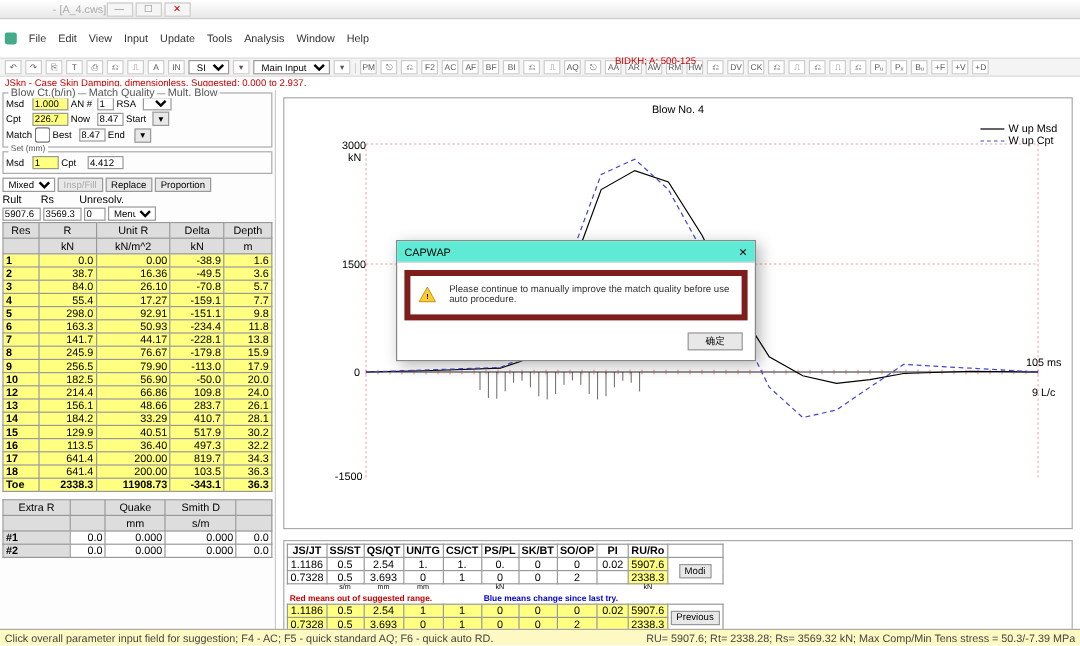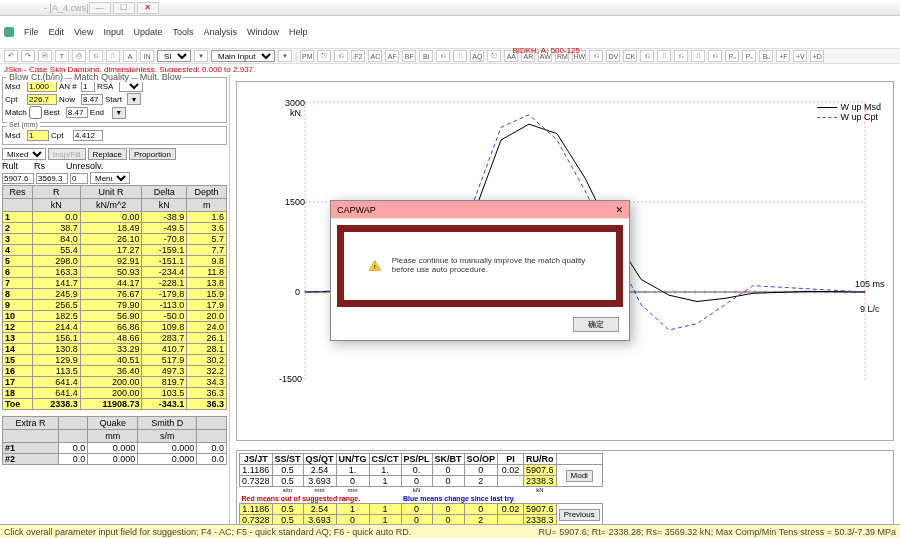--- a/index.html
+++ b/index.html
@@ -42,23 +42,23 @@
 .lline.dash { border-top: 1px dashed #44c; }
 svg.plot { width: 100%; height: 320px; }
 .bottomgrid { position: absolute; bottom: 6px; left: 6px; right: 6px; border: 1px solid #aaa; padding: 2px; }
 table.params { border-collapse: collapse; font-size: 7px; }
 table.params th, table.params td { border: 1px solid #999; padding: 0 2px; text-align: center; min-width: 26px; }
 table.params td.y { background: #ffff80; }
 .redtxt { color: #c00; font-size: 7px; font-weight: bold; }
 .bluetxt { color: #00c; font-size: 7px; font-weight: bold; }
 .statusbar { position: absolute; bottom: 0; left: 0; right: 0; height: 14px; background: #fef9c3; border-top: 1px solid #aaa; display: flex; align-items: center; padding: 0 4px; font-size: 8px; color: #444; justify-content: space-between; margin-top: 28px; }
 .dialog { position: absolute; left: 330px; top: 200px; width: 300px; background: #fff; border: 1px solid #888; box-shadow: 3px 3px 12px rgba(0,0,0,.3); z-index: 100; }
-.dialog .dt { height: 18px; background: #fca5a5; border-bottom: 1px solid #ddd; display: flex; align-items: center; padding: 0 6px; font-size: 9px; text-align: right; }
+.dialog .dt { height: 18px; background: #5eead4; border-bottom: 1px solid #ddd; display: flex; align-items: center; padding: 0 6px; font-size: 9px; text-align: right; }
 .dialog .dt .x { margin-left: auto; }
-.dialog .body { padding: 24px; display: flex; gap: 10px; border: 7px solid #7f1d1d; margin: 6px; }
+.dialog .body { padding: 6px; display: flex; gap: 10px; border: 5px solid #7f1d1d; margin: 6px; }
 .dialog .warn { width: 20px; height: 20px; }
 .dialog .msg { font-size: 8px; color: #333; }
 .dialog .foot { text-align: right; padding: 4px 10px 8px; }
 .dialog .foot button { border: 1px solid #999; background: #e8e8e8; padding: 1px 14px; font-size: 8px; }
 </style>
 </head>
 <body>
 
 <div class="titlebar">
   <span class="sub">- [A_4.cws]</span>
@@ -207,21 +207,21 @@
           <tr>
             <td class="idx">1</td>
             <td>0.0</td>
             <td>0.00</td>
             <td>-38.9</td>
             <td>1.6</td>
           </tr>
           <tr>
             <td class="idx">2</td>
             <td>38.7</td>
-            <td>18.49</td>
+            <td>16.36</td>
             <td>-49.5</td>
             <td>3.6</td>
           </tr>
           <tr>
             <td class="idx">3</td>
             <td>84.0</td>
             <td>26.10</td>
             <td>-70.8</td>
             <td>5.7</td>
           </tr>
@@ -283,21 +283,21 @@
           </tr>
           <tr>
             <td class="idx">13</td>
             <td>156.1</td>
             <td>48.66</td>
             <td>283.7</td>
             <td>26.1</td>
           </tr>
           <tr>
             <td class="idx">14</td>
-            <td>130.8</td>
+            <td>184.2</td>
             <td>33.29</td>
             <td>410.7</td>
             <td>28.1</td>
           </tr>
           <tr>
             <td class="idx">15</td>
             <td>129.9</td>
             <td>40.51</td>
             <td>517.9</td>
             <td>30.2</td>
@@ -362,20 +362,21 @@
             <td style="background:#fff">0.000</td>
             <td style="background:#fff">0.000</td>
             <td style="background:#fff">0.0</td>
           </tr>
         </tbody>
       </table>
   </div>
 
   <div class="right">
     <div class="chart">
+      <div class="chart-title">Blow No. 4</div>
       <div class="legend">
         <div>
             <span class="lline"></span>
             <span>W up Msd</span>
           </div>
         <div>
             <span class="lline dash"></span>
             <span>W up Cpt</span>
           </div>
       </div>

